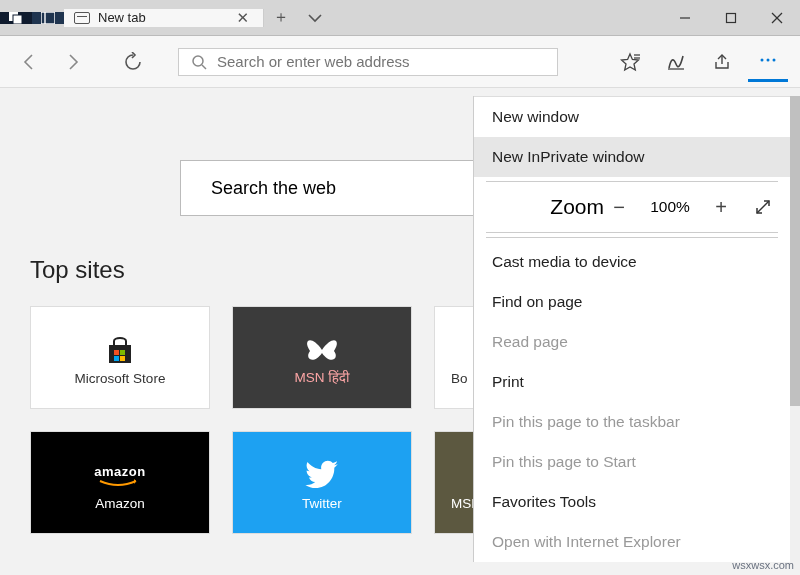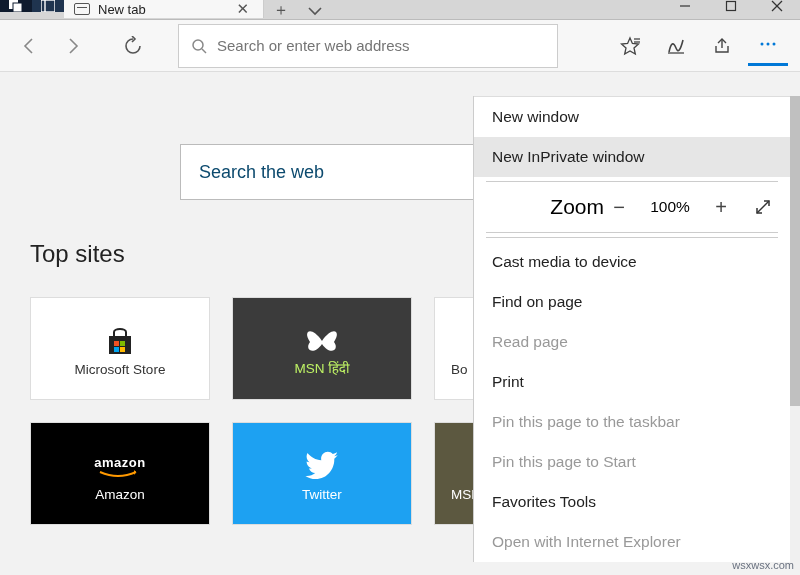--- a/index.html
+++ b/index.html
@@ -1,51 +1,51 @@
 <!DOCTYPE html>
 <html><head>
 <meta charset="utf-8">
 <style>
 * { margin: 0; padding: 0; box-sizing: border-box; font-family: "Segoe UI", sans-serif; }
 body { width: 800px; height: 575px; background: #f2f2f2; overflow: hidden; position: relative; }
 
 
-.titlebar { height: 20px; background: #d6d6d6; display: flex; align-items: flex-start; border-bottom: 1px solid #bbb; }
+.titlebar { height: 36px; background: #d6d6d6; display: flex; align-items: center; border-bottom: 1px solid #bbb; }
 .titlebar-left { display: flex; }
 .title-btn { width: 32px; display: flex; align-items: center; justify-content: center; background: #1f2a3a; color: #fff; }
 .title-btn.light-dark { background:#0f1b2e; }
 .tab { display: flex; align-items: center; background: #f7f7f7; padding: 0 10px; gap: 8px; min-width: 200px; border-right: 1px solid #ccc; }
 .tab .tab-icon { width: 16px; height: 12px; border: 1.5px solid #555; border-radius: 2px; position:relative;}
 .tab .tab-icon::before{content:"";position:absolute;left:2px;right:2px;top:3px;height:1px;background:#555;}
 .tab-title { font-size: 13px; color: #222; flex: 1; }
 .tab-close { font-size: 15px; color: #555; padding: 0 4px; cursor: pointer; }
 .tab-actions { display: flex; align-items: center; }
 .tab-action { width: 34px; display:flex; align-items:center; justify-content:center; font-size:16px; color:#555;}
 .titlebar-spacer { flex: 1; }
 .win-controls { display: flex; }
 .win-btn { width: 46px; display:flex; align-items:center; justify-content:center; color:#333; font-size:13px;}
 
 
 .toolbar { height: 52px; background:#f7f7f7; display:flex; align-items:center; padding: 0 12px; gap: 10px; border-bottom:1px solid #ddd;}
 .nav-btn { width:34px; height:34px; display:flex; align-items:center; justify-content:center; color:#666;}
-.addressbar { flex:1; height:44px; border:1px solid #ccc; background:#fff; display:flex; align-items:center; padding:0 12px; gap:10px; margin: 0 40px 0 18px; border-radius:0; max-width:380px;}
+.addressbar { flex:1; height:28px; border:1px solid #ccc; background:#fff; display:flex; align-items:center; padding:0 12px; gap:10px; margin: 0 40px 0 18px; border-radius:0; max-width:380px;}
 .addressbar input { border:none; outline:none; flex:1; font-size:15px; color:#888; background:transparent;}
 .toolbar-right { display:flex; gap:6px; margin-left:auto;}
 .tool-btn { width:40px; height:40px; display:flex; align-items:center; justify-content:center; color:#444;}
 .tool-btn.active { border-bottom: 3px solid #0078d7; color:#0078d7;}
 
 
 .content { padding: 72px 30px 30px 30px; background:#f2f2f2; }
-.searchbox { margin: 0 auto; width: 440px; height: 56px; border:1.5px solid #bbb; background:#fff; display:flex; align-items:center; padding:0 18px; font-size:18px; color:#0c4a6e;}
-.section-title { font-size: 24px; color:#222; margin-top: 40px; margin-bottom: 29px; font-weight:400;}
+.searchbox { margin: 0 auto; width: 440px; height: 56px; border:1.5px solid #bbb; background:#fff; display:flex; align-items:center; padding:0 30px; font-size:18px; color:#000000;}
+.section-title { font-size: 24px; color:#222; margin-top: 40px; margin-bottom: 22px; font-weight:400;}
 .tiles { display:flex; gap: 22px; flex-wrap: wrap; }
 .tile { width: 180px; height: 103px; background:#fff; border:1px solid #ddd; display:flex; flex-direction:column; align-items:center; justify-content:center; gap:6px; position:relative;}
 .tile-label { font-size: 13.5px; color:#333; position:absolute; bottom:22px;}
 .tile.dark { background:#3b3b3b; color:#eee; }
-.tile.dark .tile-label{ color:#bef264;}
+.tile.dark .tile-label{ color:#fca5a5;}
 .tile.black { background:#000; color:#fff;justify-content:center;}
 .tile.black .tile-label{ color:#fff;}
 .tile.blue { background:#1da1f2; color:#fff;}
 .tile.blue .tile-label{ color:#fff;}
 .tile.olive { background:#5c5840; color:#fff;}
 .tile.olive .tile-label{ color:#fff;}
 .tiles-row2{ margin-top:22px;}
 .tile .icon-box{ height:42px; display:flex; align-items:center; justify-content:center; margin-top:-16px;}
 
 

